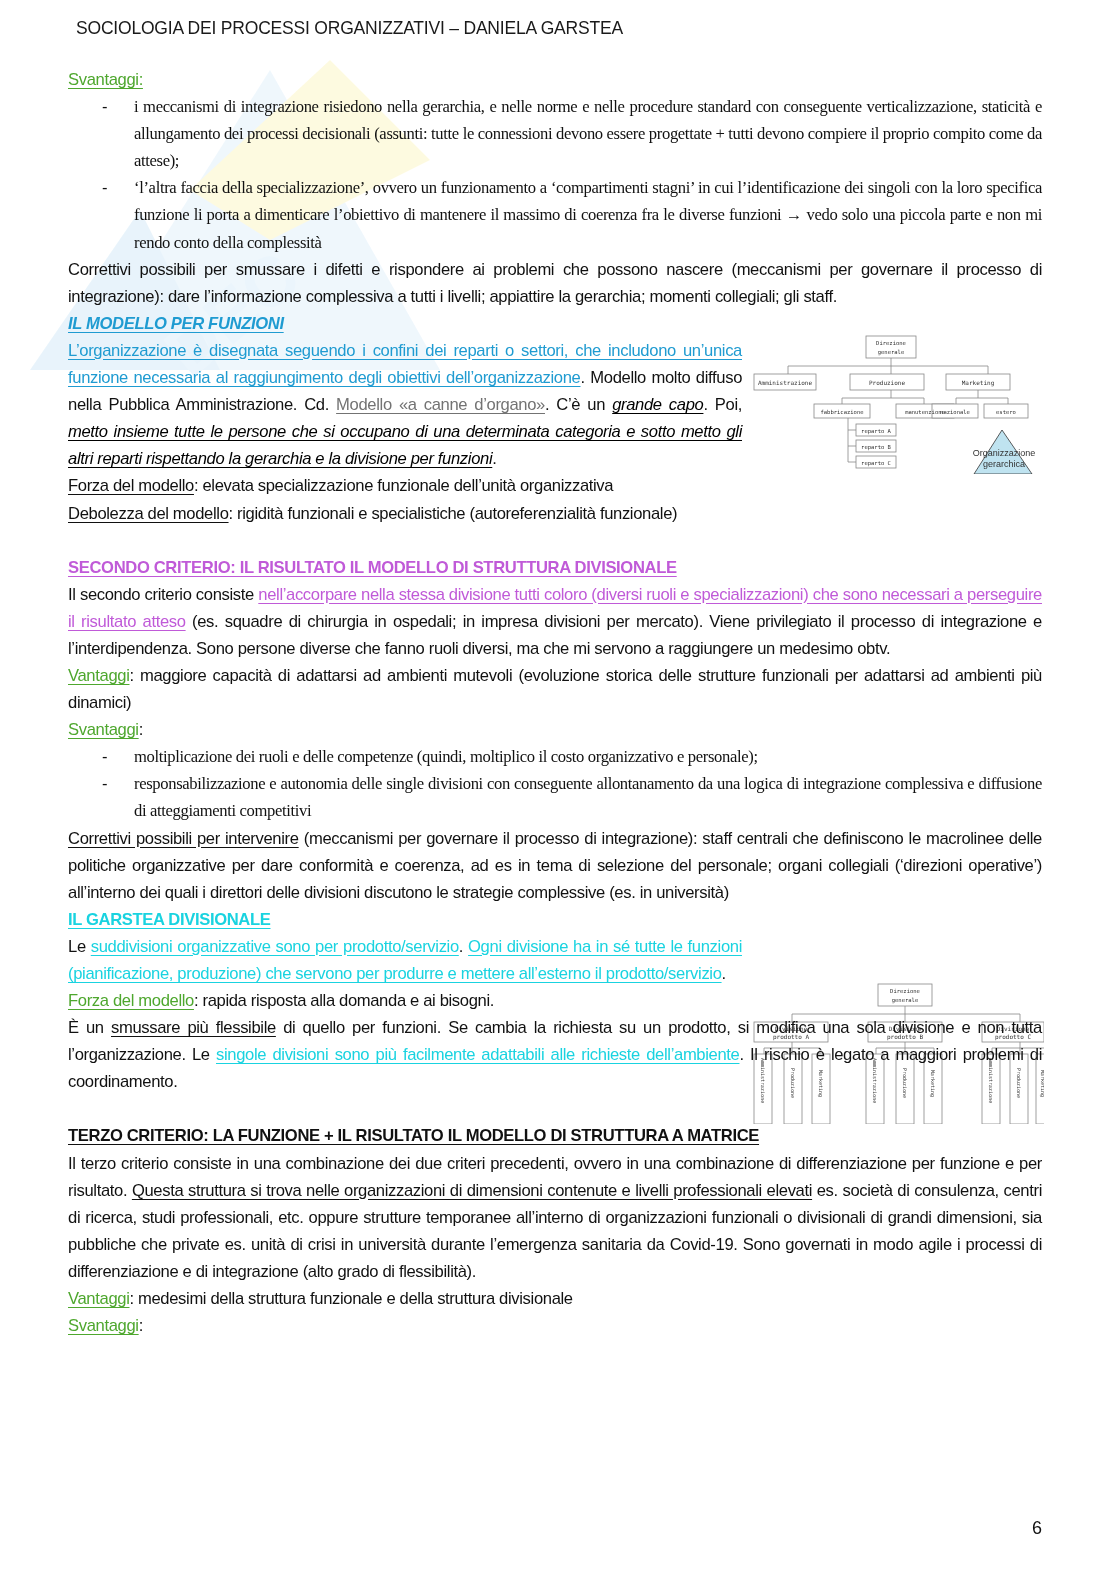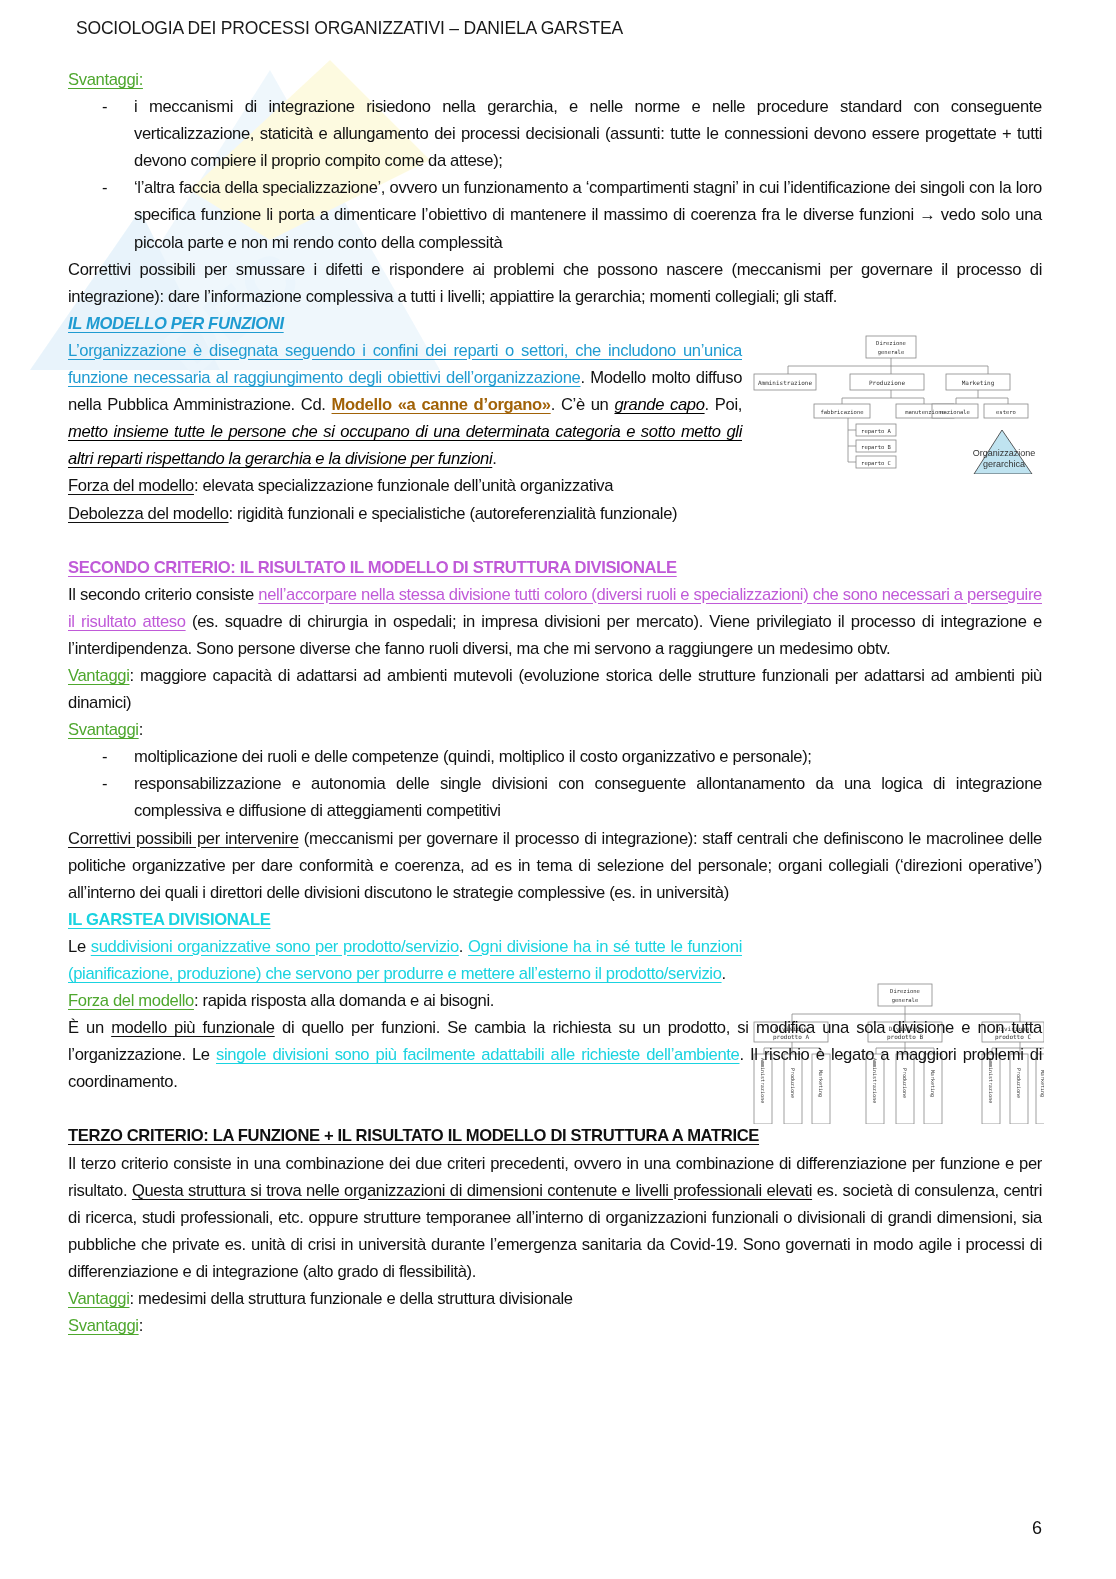--- a/index.html
+++ b/index.html
@@ -6,25 +6,25 @@
   body { width: 1116px; height: 1579px; position: relative; overflow: hidden;
          font-family: "Liberation Sans", sans-serif; color: #111; }
   .watermark { position: absolute; left: 20px; top: 40px; width: 420px; height: 370px; opacity: 0.55; pointer-events: none; }
   .header { position: absolute; left: 76px; top: 18px; font-size: 17.5px; letter-spacing: -0.2px; color: #1a1a1a; }
   .content { position: absolute; left: 68px; top: 66px; width: 974px;
              font-family: "Liberation Sans Narrow", "Liberation Sans", sans-serif;
              font-size: 16.6px; line-height: 27.1px; letter-spacing: -0.35px; }
   .p { margin: 0; text-align: justify; }
   .li { display: flex; margin: 0; }
   .li .dash { width: 66px; flex: 0 0 66px; padding-left: 34px; box-sizing: border-box; }
-  .li .txt { flex: 1; text-align: justify; }
+  .li .txt { flex: 1; text-align: justify; font-family: Liberation Serif, serif; }
   .u { text-decoration: underline; text-underline-offset: 3px; }
   .green { color: #4ea72e; }
   .green2 { color: #000000; font-style: italic; }
-  .greenb { color: #a16207; font-weight: bold; }
+  .greenb { color: #737373; font-weight: normal; }
   .blue { color: #1f9bd1; }
   .blueb { color: #1f9bd1; font-weight: bold; font-style: italic; }
   .purple { color: #c05ad8; }
   .purpleb { color: #c05ad8; font-weight: bold; }
   .cyan { color: #19d3e0; }
   .cyanb { color: #19d3e0; font-weight: bold; }
   .b { font-weight: bold; }
   .gap { height: 27px; }
   .narrow { width: 674px; }
   .org1 { position: absolute; left: 752px; top: 334px; width: 292px; height: 140px; }
@@ -178,21 +178,21 @@
     </div>
   <div class="li">
       <span class="dash">-</span>
       <span class="txt">responsabilizzazione e autonomia delle single divisioni con conseguente allontanamento da una logica di integrazione complessiva e diffusione di atteggiamenti competitivi</span>
     </div>
   <p class="p"><span class="u">Correttivi possibili per intervenire</span><span> (meccanismi per governare il processo di integrazione): staff centrali che definiscono le macrolinee delle politiche organizzative per dare conformità e coerenza, ad es in tema di selezione del personale; organi collegiali (‘direzioni operative’) all’interno dei quali i direttori delle divisioni discutono le strategie complessive (es. in università)</span></p>
 
   <p class="p"><span class="u cyanb">IL GARSTEA DIVISIONALE</span></p>
   <p class="p narrow"><span>Le </span><span class="u cyan">suddivisioni organizzative sono per prodotto/servizio</span><span>. </span><span class="u cyan">Ogni divisione ha in sé tutte le funzioni (pianificazione, produzione) che servono per produrre e mettere all’esterno il prodotto/servizio</span><span>.</span></p>
   <p class="p"><span class="u green">Forza del modello</span><span>: rapida risposta alla domanda e ai bisogni.</span></p>
-  <p class="p"><span>È un </span><span class="u">modello più funzionale</span><span> di quello per funzioni. Se cambia la richiesta su un prodotto, si modifica una sola divisione e non tutta l’organizzazione. Le </span><span class="u cyan">singole divisioni sono più facilmente adattabili alle richieste dell’ambiente</span><span>. Il rischio è legato a maggiori problemi di coordinamento.</span></p>
+  <p class="p"><span>È un </span><span class="u">smussare più flessibile</span><span> di quello per funzioni. Se cambia la richiesta su un prodotto, si modifica una sola divisione e non tutta l’organizzazione. Le </span><span class="u cyan">singole divisioni sono più facilmente adattabili alle richieste dell’ambiente</span><span>. Il rischio è legato a maggiori problemi di coordinamento.</span></p>
 
   <div class="gap"></div>
 
   <p class="p"><span class="u b">TERZO CRITERIO: LA FUNZIONE + IL RISULTATO IL MODELLO DI STRUTTURA A MATRICE</span></p>
   <p class="p"><span>Il terzo criterio consiste in una combinazione dei due criteri precedenti, ovvero in una combinazione di differenziazione per funzione e per risultato. </span><span class="u">Questa struttura si trova nelle organizzazioni di dimensioni contenute e livelli professionali elevati</span><span> es. società di consulenza, centri di ricerca, studi professionali, etc. oppure strutture temporanee all’interno di organizzazioni funzionali o divisionali di grandi dimensioni, sia pubbliche che private es. unità di crisi in università durante l’emergenza sanitaria da Covid-19. Sono governati in modo agile i processi di differenziazione e di integrazione (alto grado di flessibilità).</span></p>
   <p class="p"><span class="u green">Vantaggi</span><span>: medesimi della struttura funzionale e della struttura divisionale</span></p>
   <p class="p"><span class="u green">Svantaggi</span><span>:</span></p>
 </div>
 
 <div class="pagenum">6</div>

